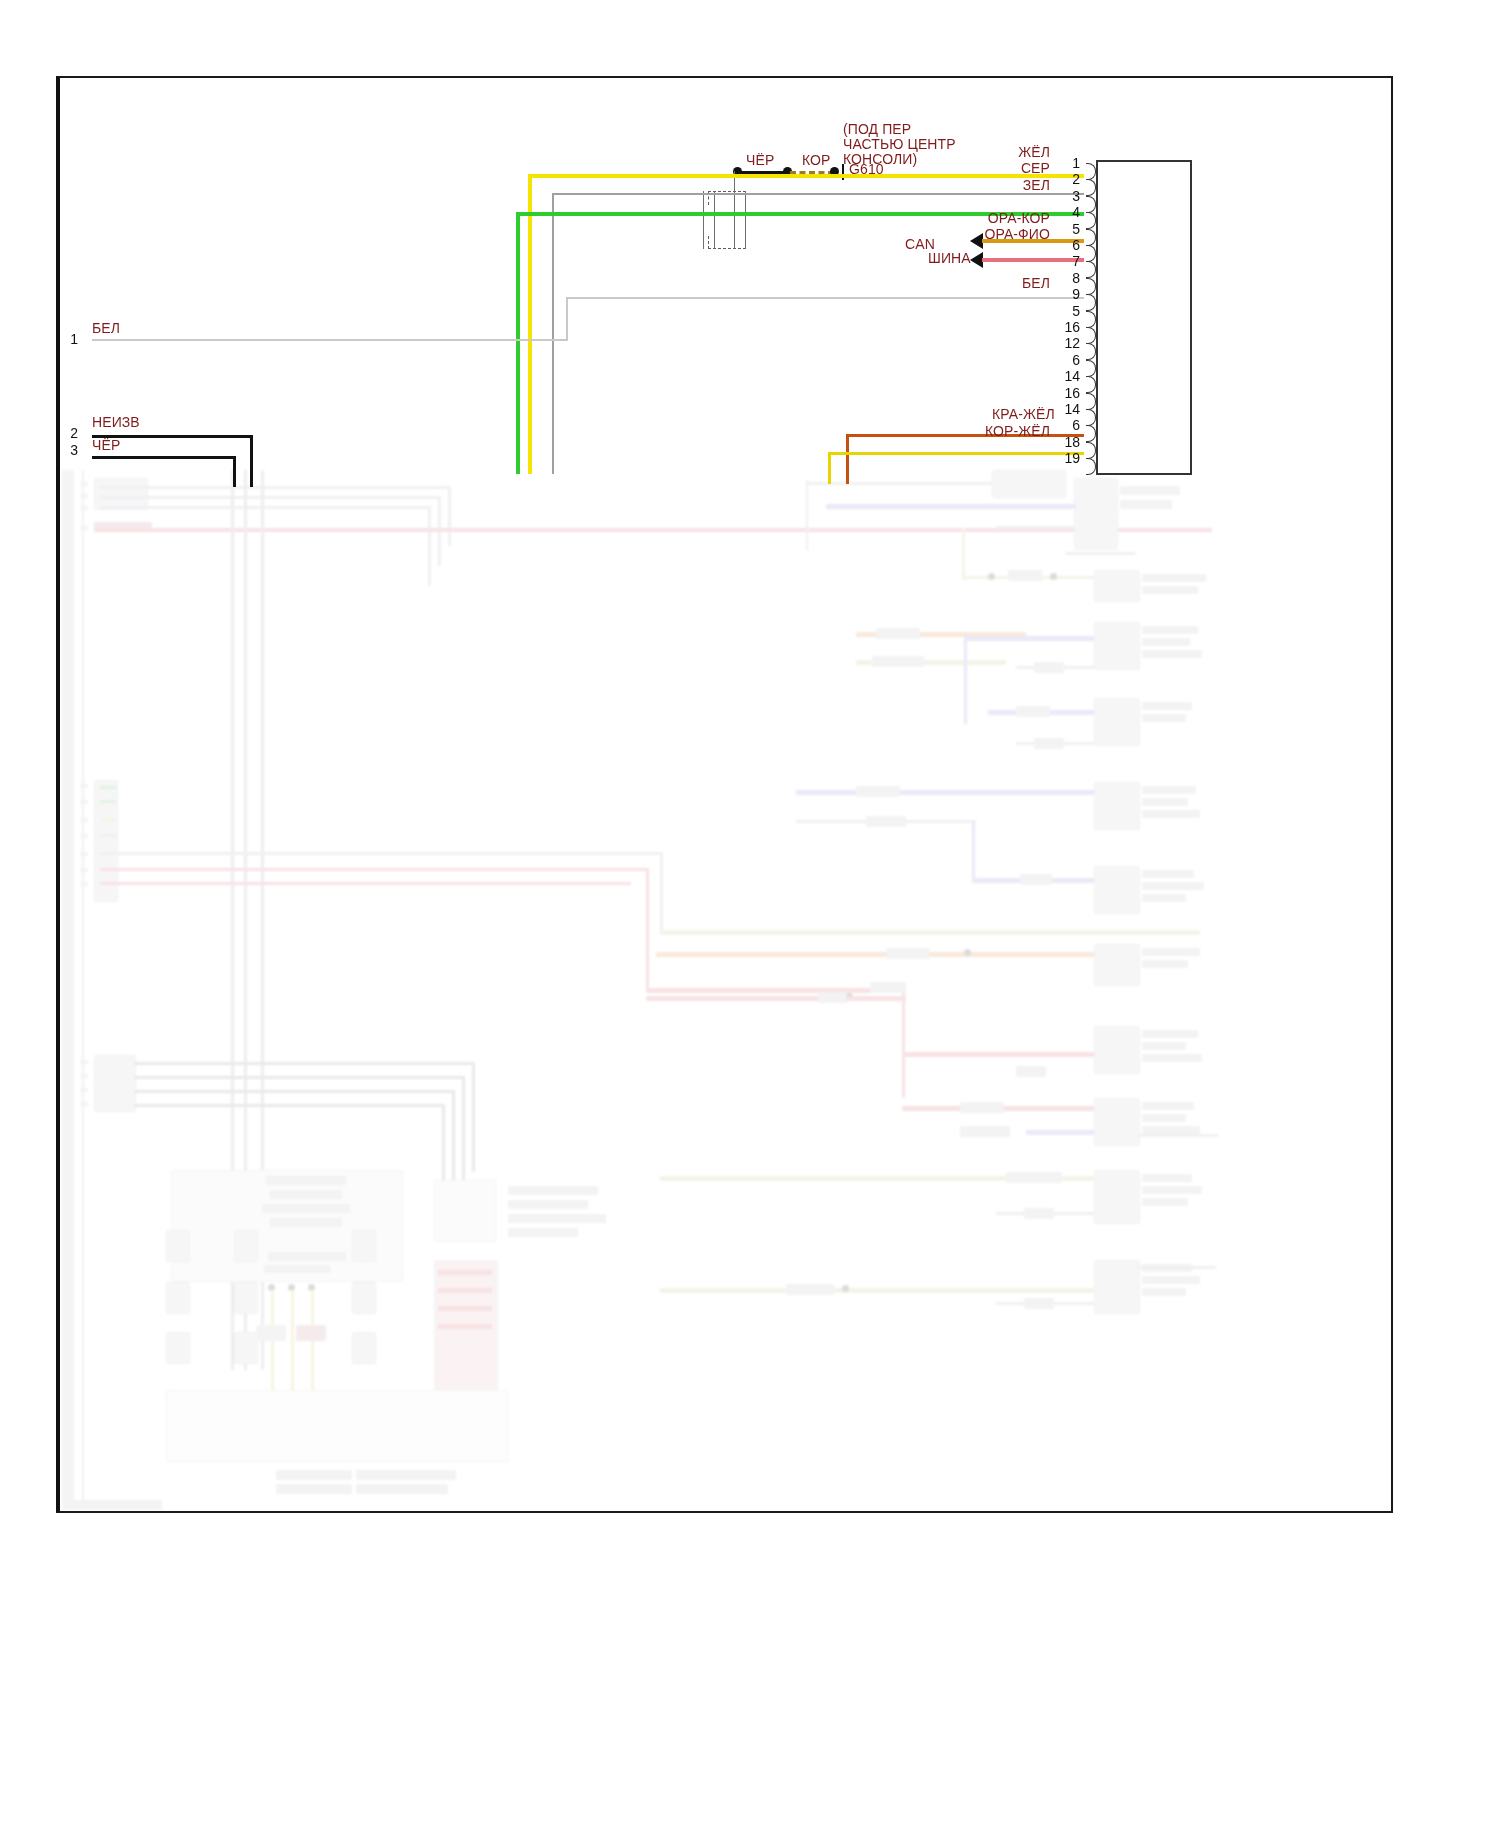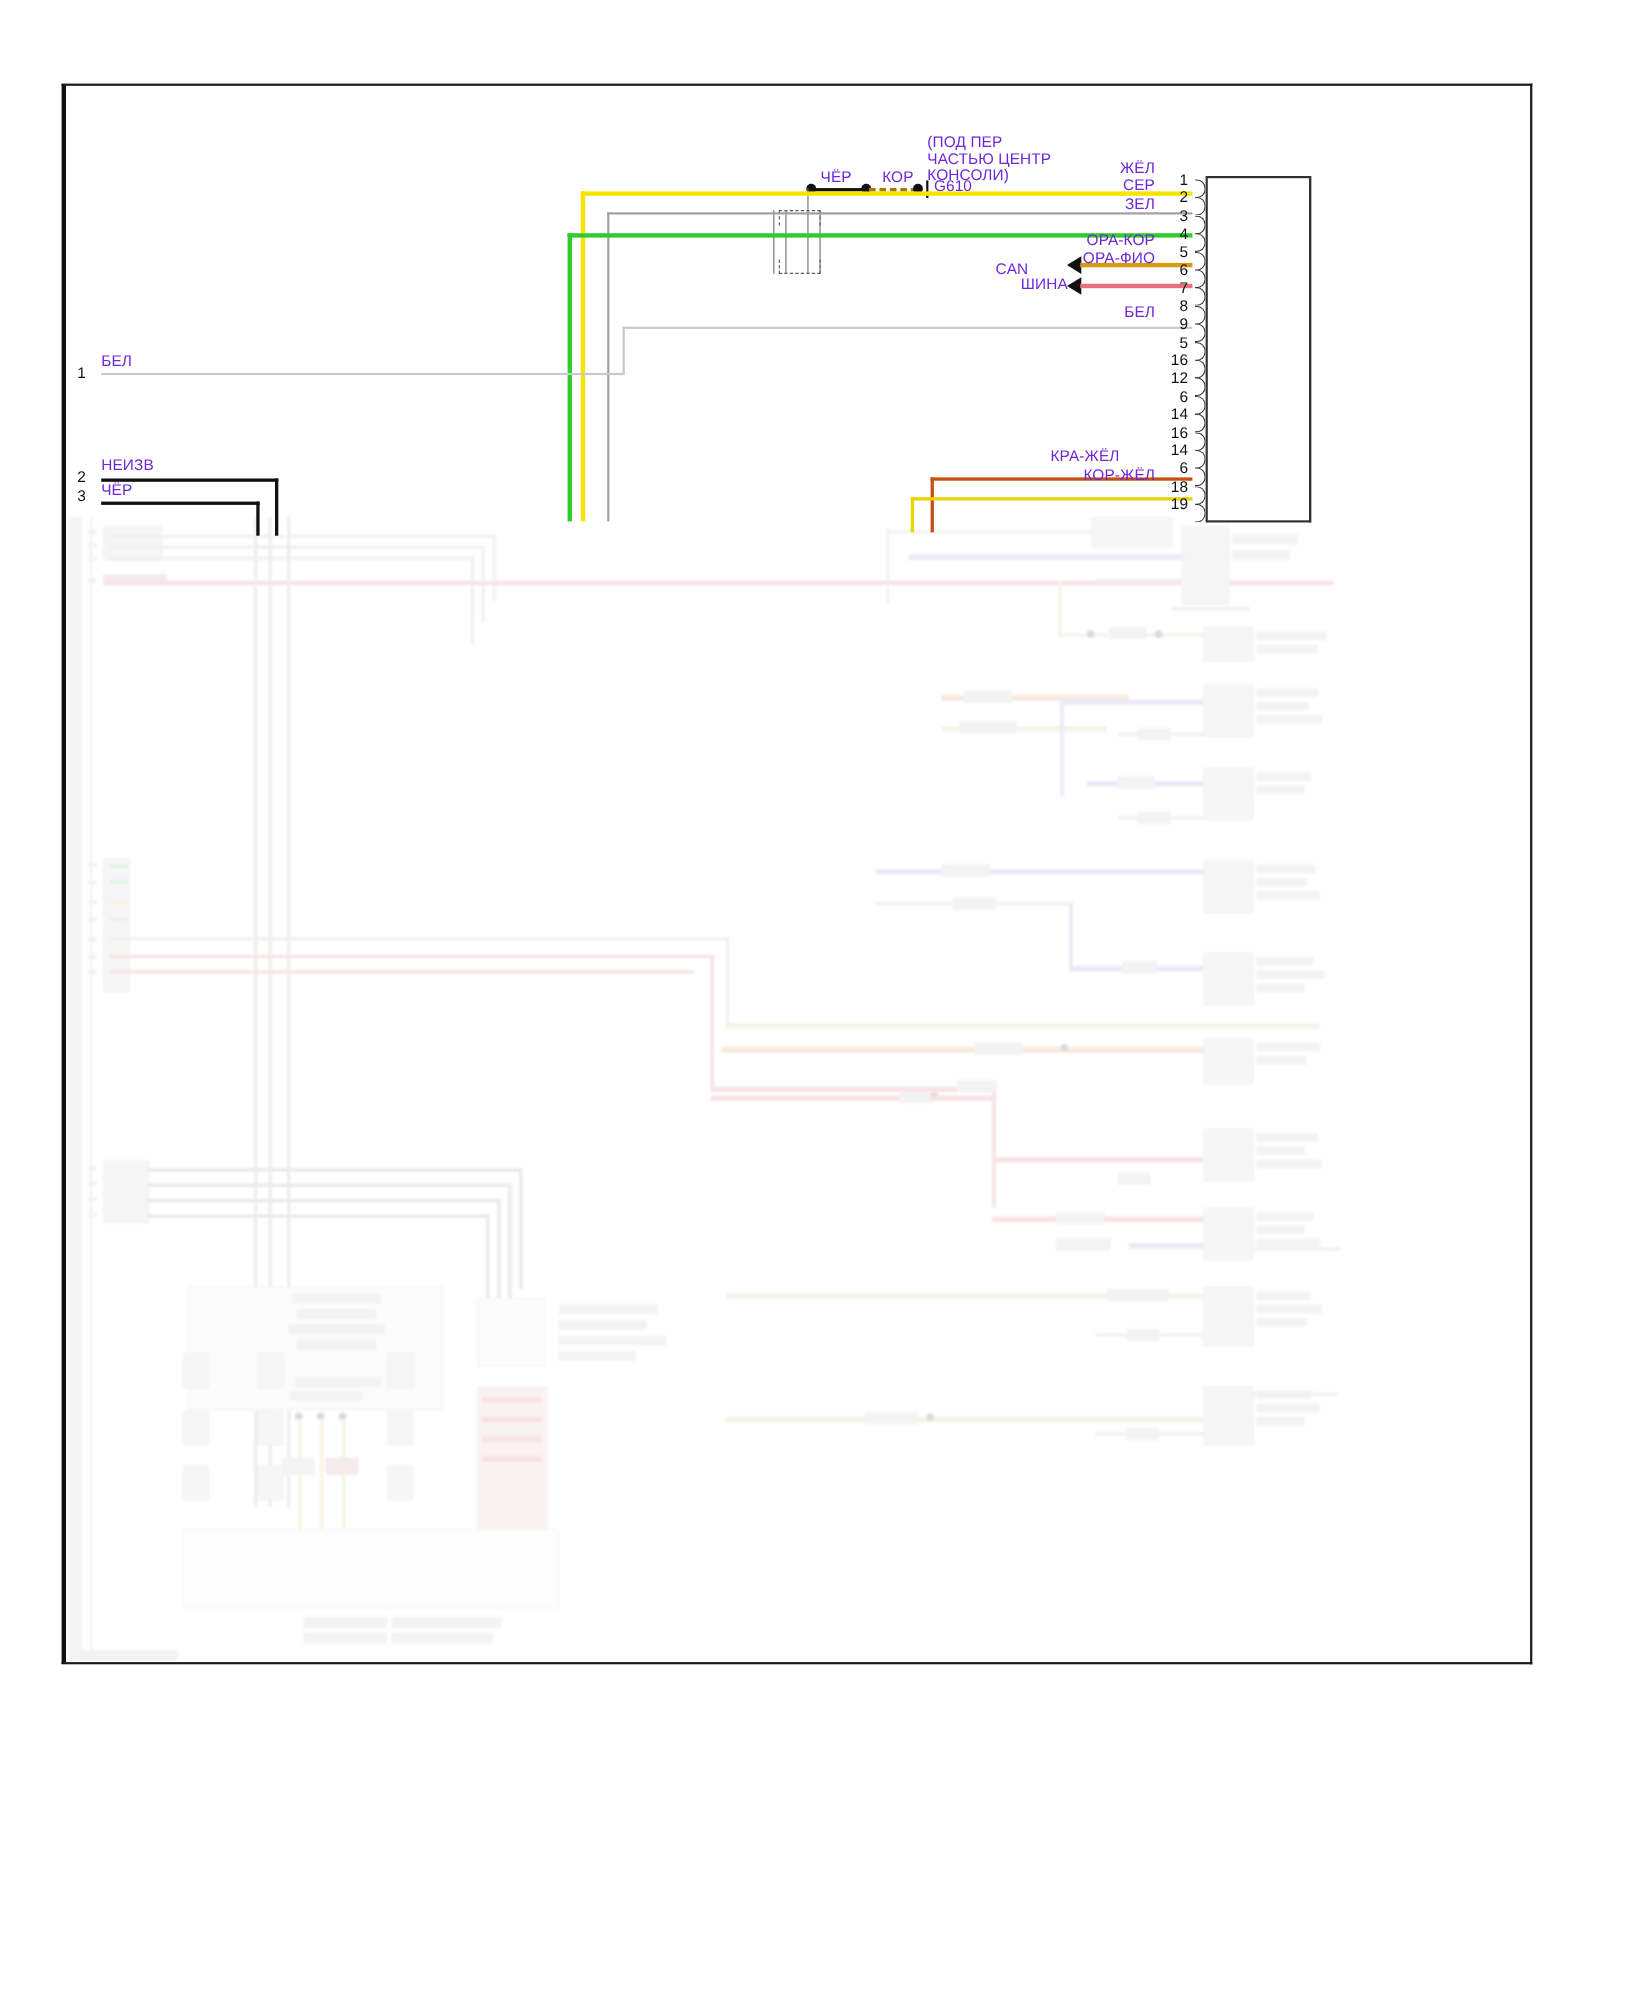--- a/index.html
+++ b/index.html
@@ -11,21 +11,21 @@
          border-left:4px solid #111;border-top:2px solid #1a1a1a;
          border-right:2px solid #1a1a1a;border-bottom:2px solid #1a1a1a;
          box-sizing:border-box;background:transparent;}
 
   
   .w{position:absolute;}
   .wh{height:0;border-top-style:solid;}
   .wv{width:0;border-left-style:solid;}
 
   
-  .lbl{position:absolute;font-size:14px;color:#6d28d9;white-space:nowrap;letter-spacing:.1px;}
+  .lbl{position:absolute;font-size:14px;color:#7f1d1d;white-space:nowrap;letter-spacing:.1px;}
   .pinnum{position:absolute;font-size:14px;color:#111;text-align:right;width:22px;}
   .pinnumL{position:absolute;font-size:14px;color:#111;text-align:right;width:16px;}
 
   
   .connbox{position:absolute;border:2px solid #333;background:#fff;box-sizing:border-box;}
   
   .sock{position:absolute;width:9px;height:15px;
         border-right:1.6px solid #3a3a3a;border-top:1.6px solid #3a3a3a;border-bottom:1.6px solid #3a3a3a;
         border-radius:0 8px 8px 0;}
   .dashH{position:absolute;height:0;border-top:1.4px dashed #5a5a5a;}
@@ -378,21 +378,21 @@
       <div class="sock" style="left: 1086px; top: 359.8px;"></div>
       <div class="pinnum" style="left: 1058px; top: 351.8px;">6</div>
       <div class="sock" style="left: 1086px; top: 376.2px;"></div>
       <div class="pinnum" style="left: 1058px; top: 368.2px;">14</div>
       <div class="sock" style="left: 1086px; top: 392.6px;"></div>
       <div class="pinnum" style="left: 1058px; top: 384.6px;">16</div>
       <div class="sock" style="left: 1086px; top: 409px;"></div>
       <div class="pinnum" style="left: 1058px; top: 401px;">14</div>
       <div class="sock" style="left: 1086px; top: 425.4px;"></div>
       <div class="pinnum" style="left: 1058px; top: 417.4px;">6</div>
-      <div class="lbl" style="top: 406.4px; left: 955px; white-space: nowrap;">КРА-ЖЁЛ</div>
+      <div class="lbl" style="top: 406.4px; left: 992px; white-space: nowrap;">КРА-ЖЁЛ</div>
       <div class="sock" style="left: 1086px; top: 441.8px;"></div>
       <div class="pinnum" style="left: 1058px; top: 433.8px;">18</div>
       <div class="lbl" style="top: 422.8px; left: 984.953px; white-space: nowrap;">КОР-ЖЁЛ</div>
       <div class="sock" style="left: 1086px; top: 458.2px;"></div>
       <div class="pinnum" style="left: 1058px; top: 450.2px;">19</div>
     </div>
 
 </div>
 
 </body></html>

